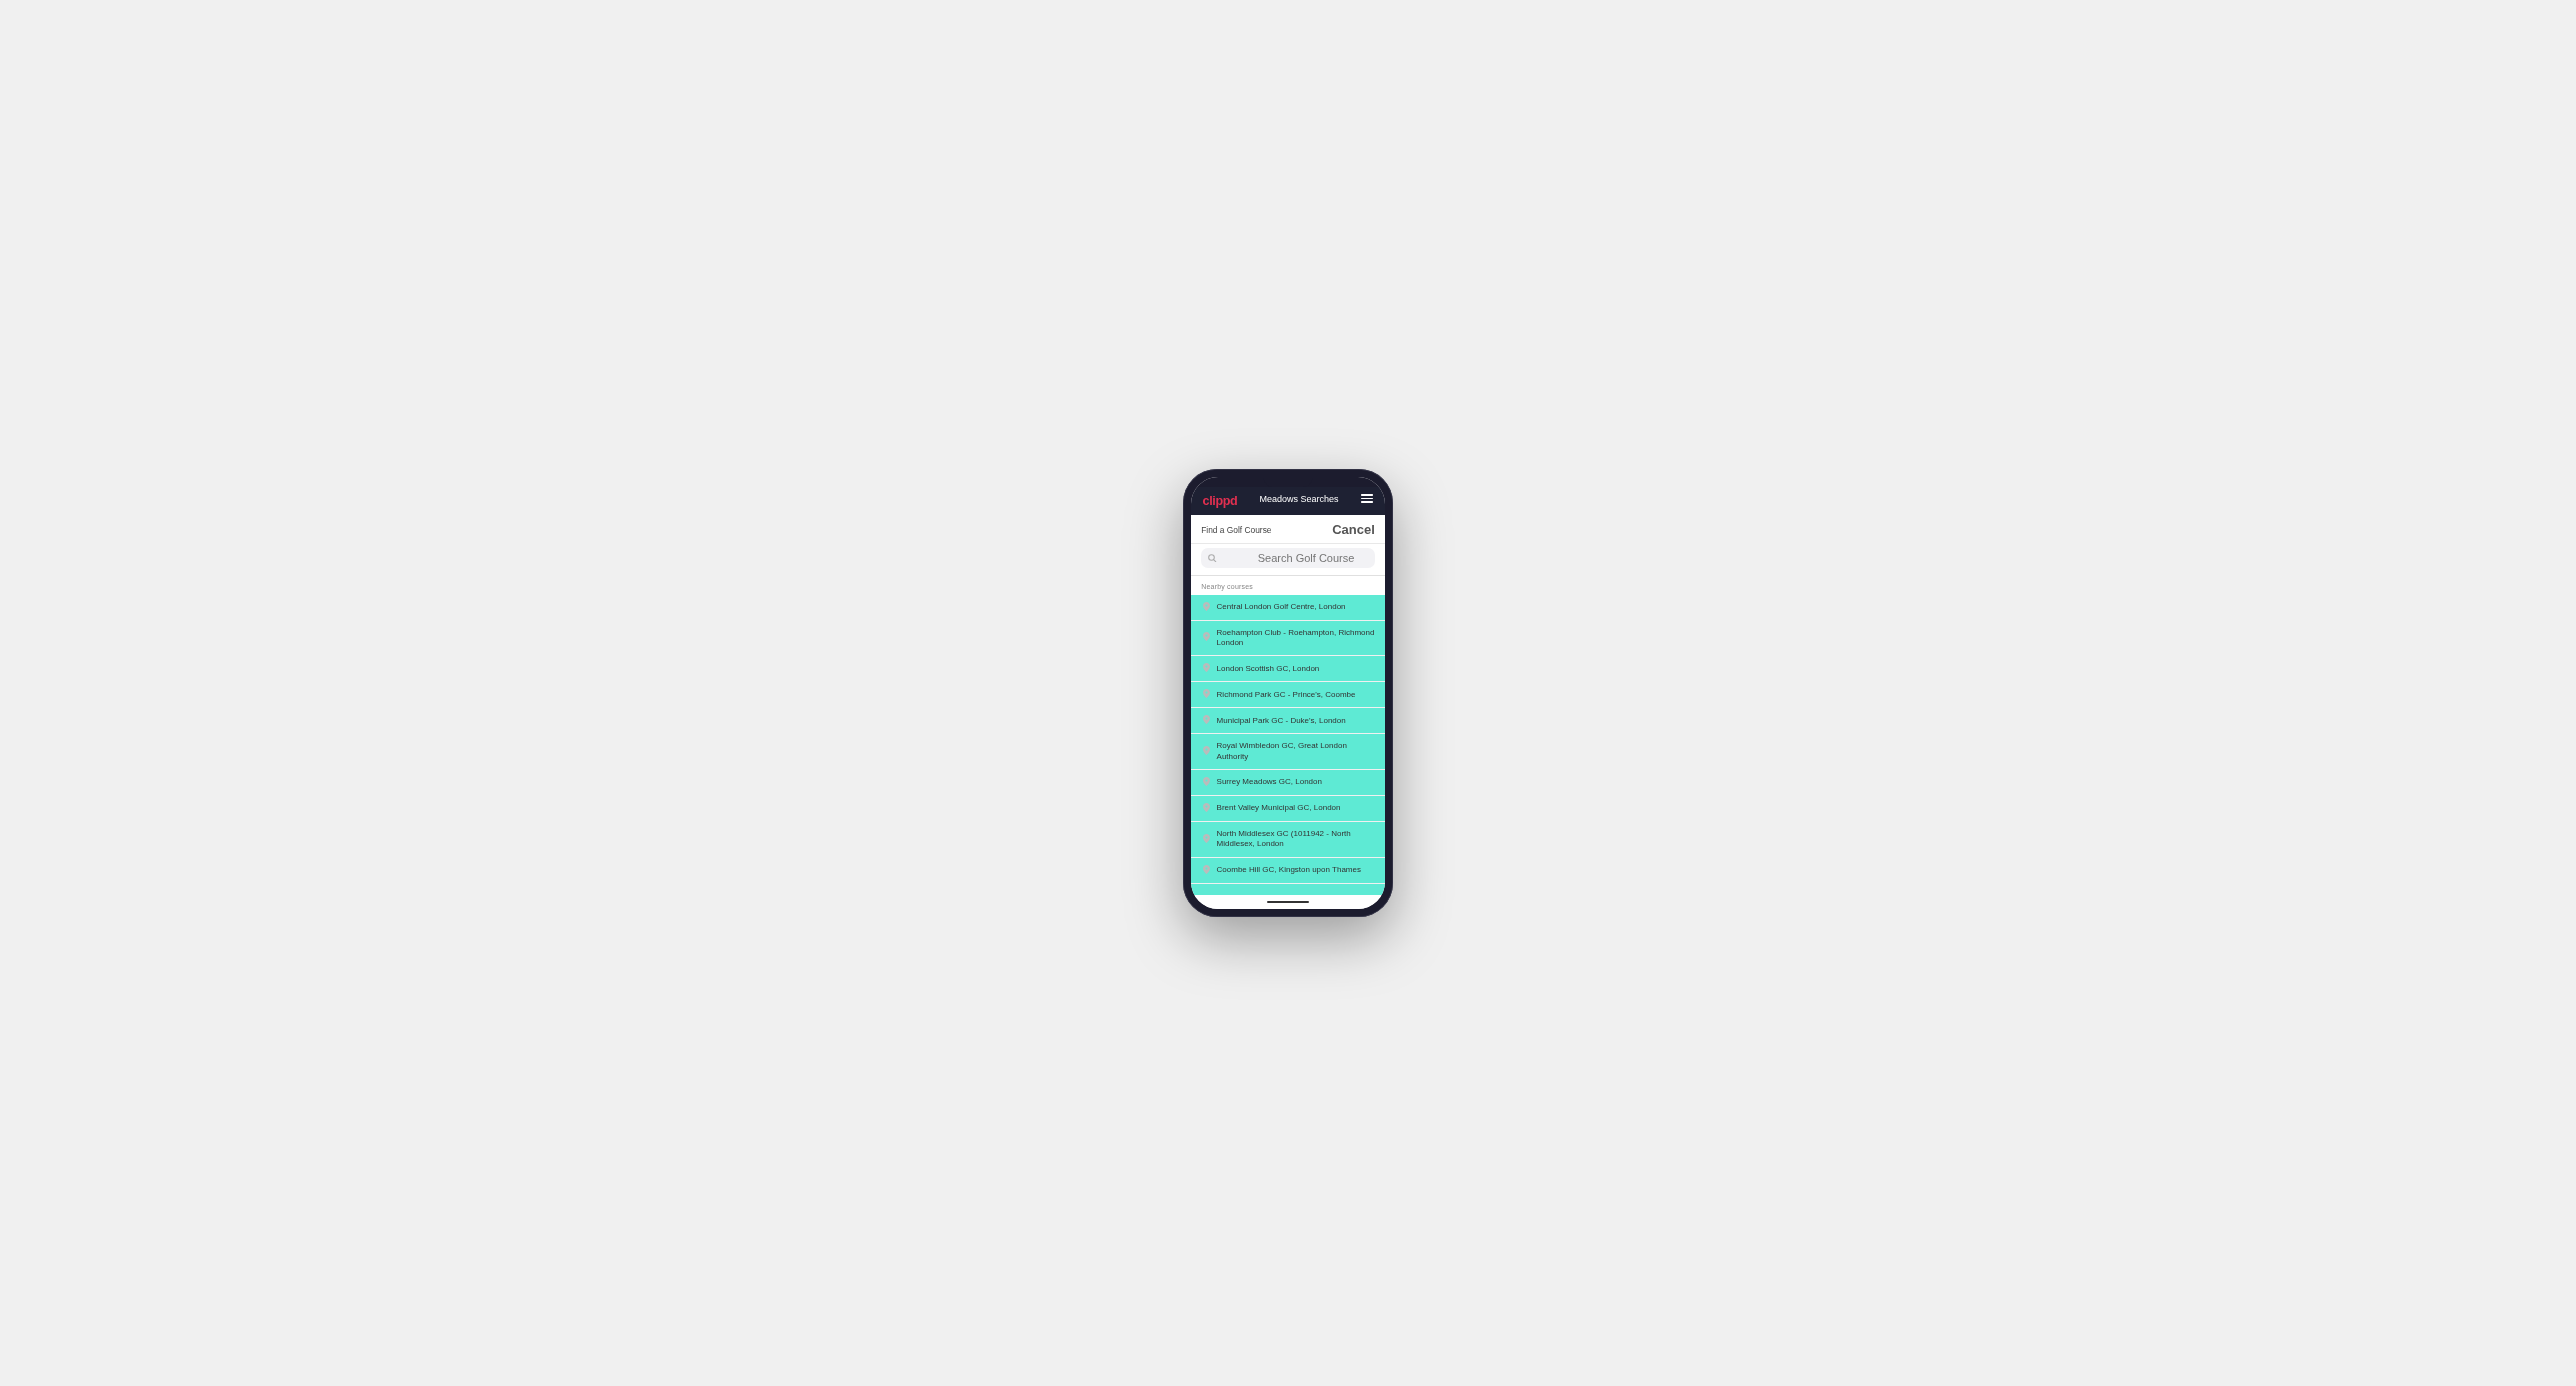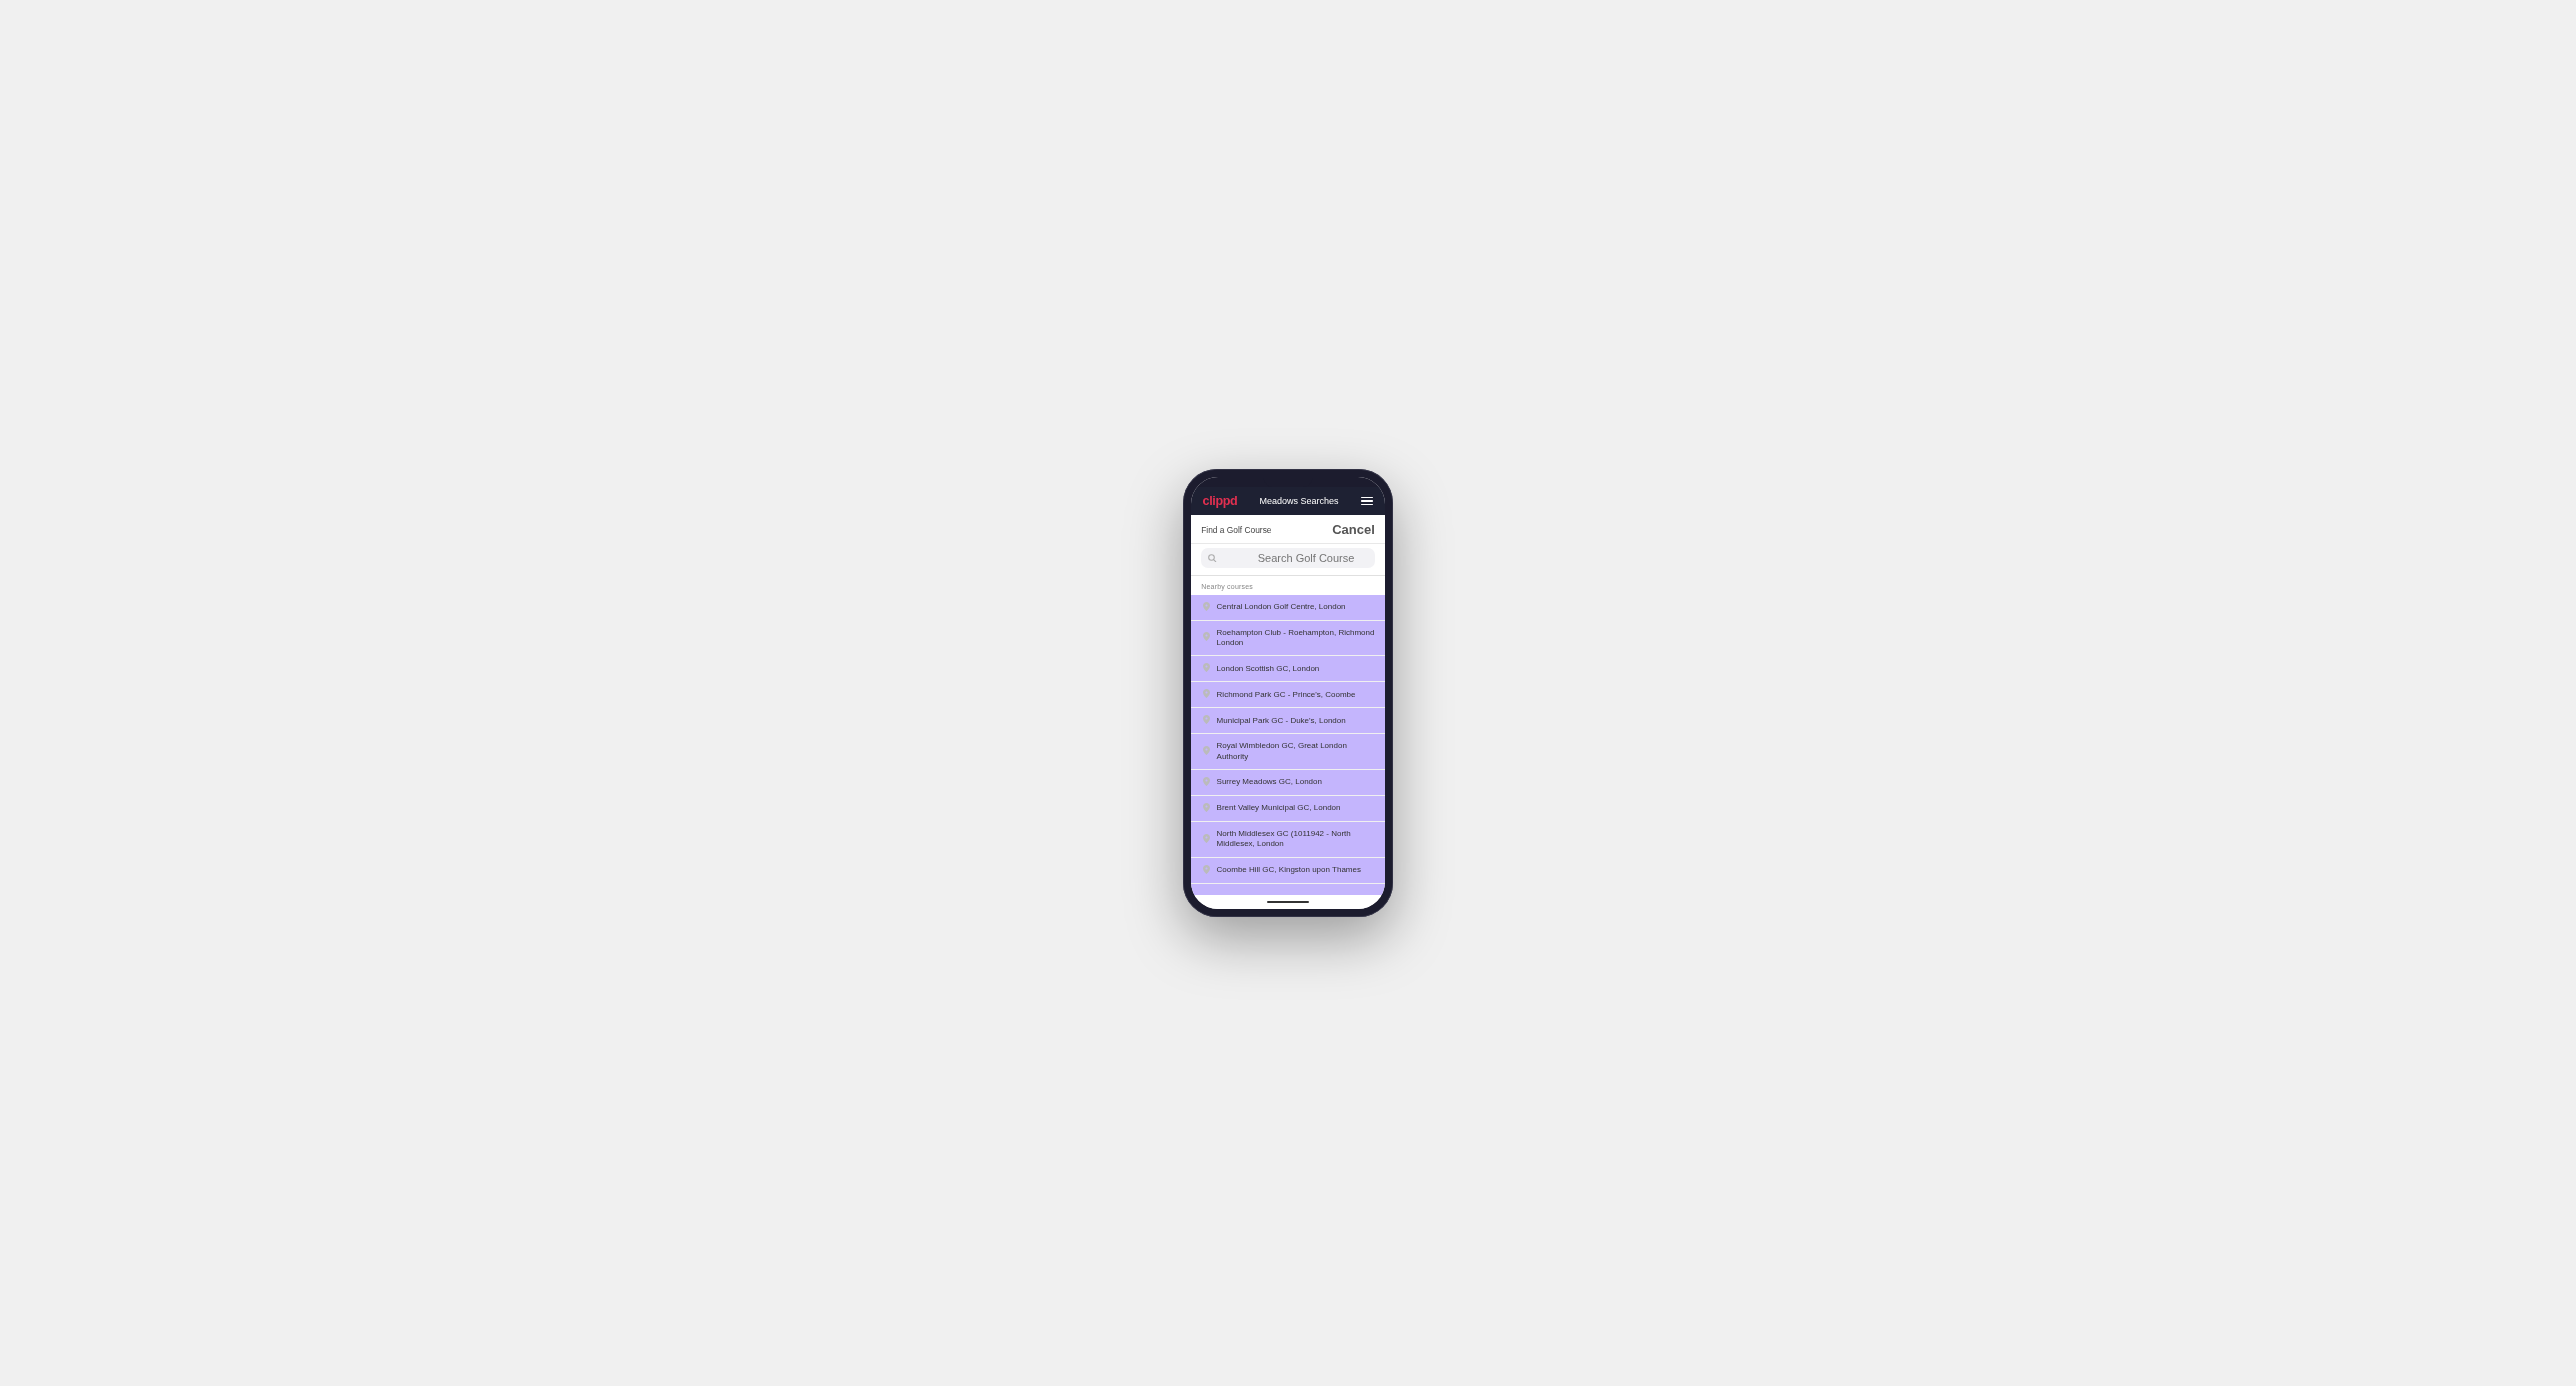--- a/index.html
+++ b/index.html
@@ -33,21 +33,20 @@
     .status-bar {
       height: 9.8px;
       background: #1c1c2e;
       border-radius: 27px 27px 0 0;
       flex-shrink: 0;
     }
     .nav-bar {
       background: #1e2133;
       padding: 7px 11.2px;
       display: flex;
-      align-items: center;
       justify-content: space-between;
       flex-shrink: 0;
       gap: 16px;
     }
     .nav-logo {
       color: #e03050;
       font-size: 12.6px;
       font-weight: 700;
       letter-spacing: -0.4px;
     }
@@ -118,21 +117,21 @@
       border: none;
       background: transparent;
       outline: none;
       font-size: 11px;
       color: #999;
       flex: 1;
       padding-left: 37px;
     }
     .nearby-section {
       flex: 1;
-      background: #c4b5fd;
+      background: #5eead4;
     }
     .nearby-header {
       padding: 7px 9.8px 4.2px;
       color: #888;
       font-size: 7px;
       font-weight: 500;
       letter-spacing: 0.2px;
       background: #fff;
     }
     .course-list {

